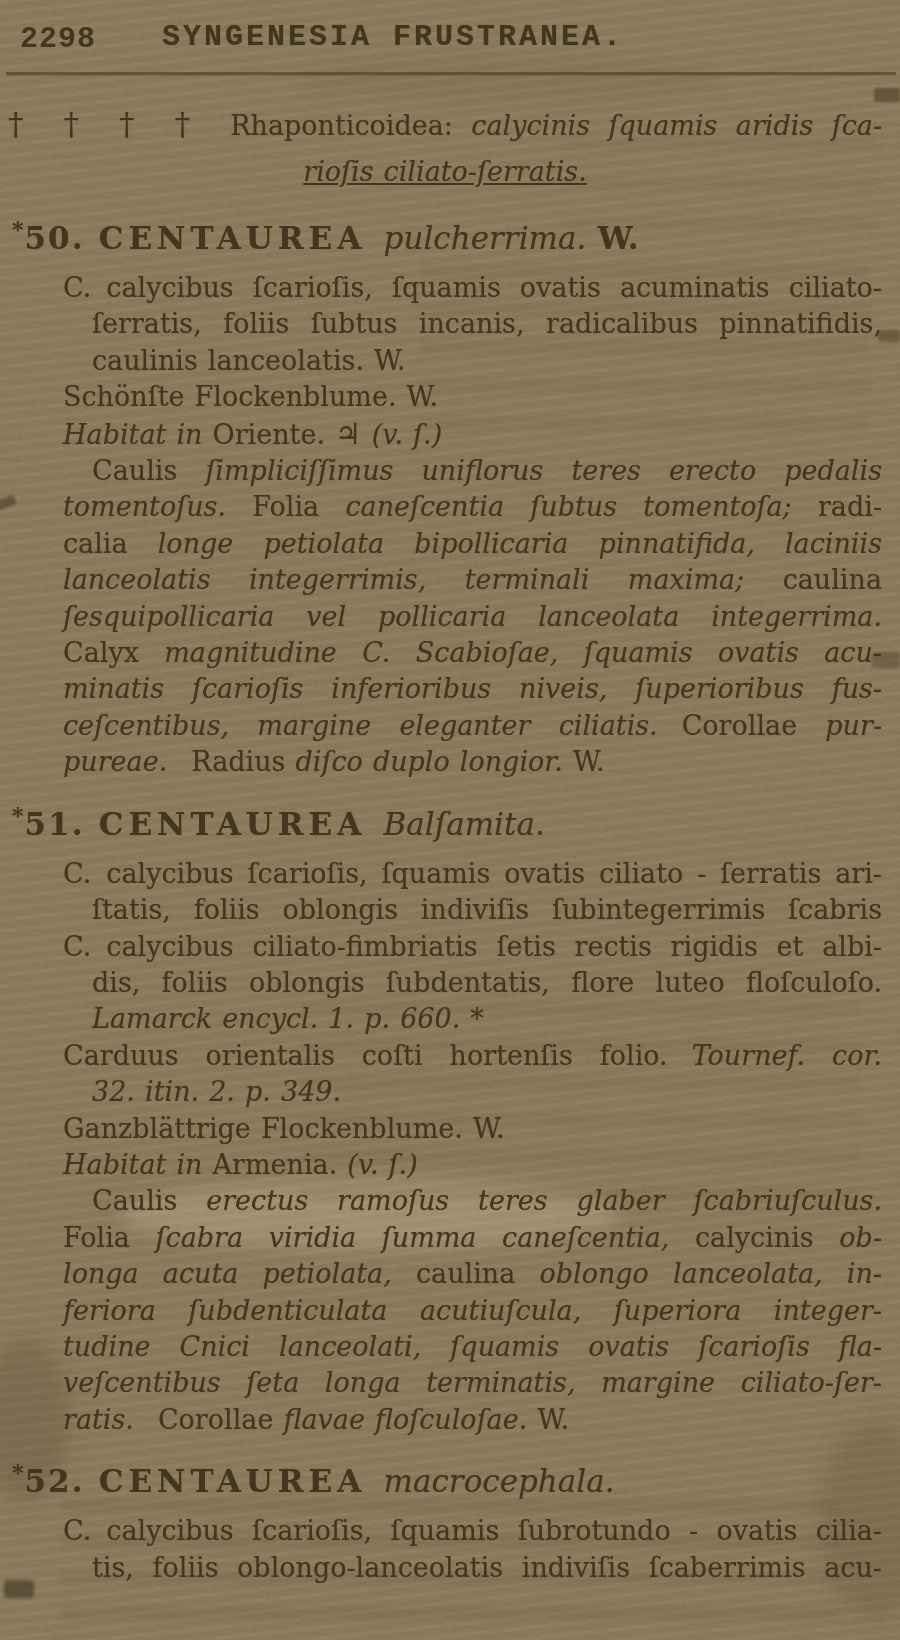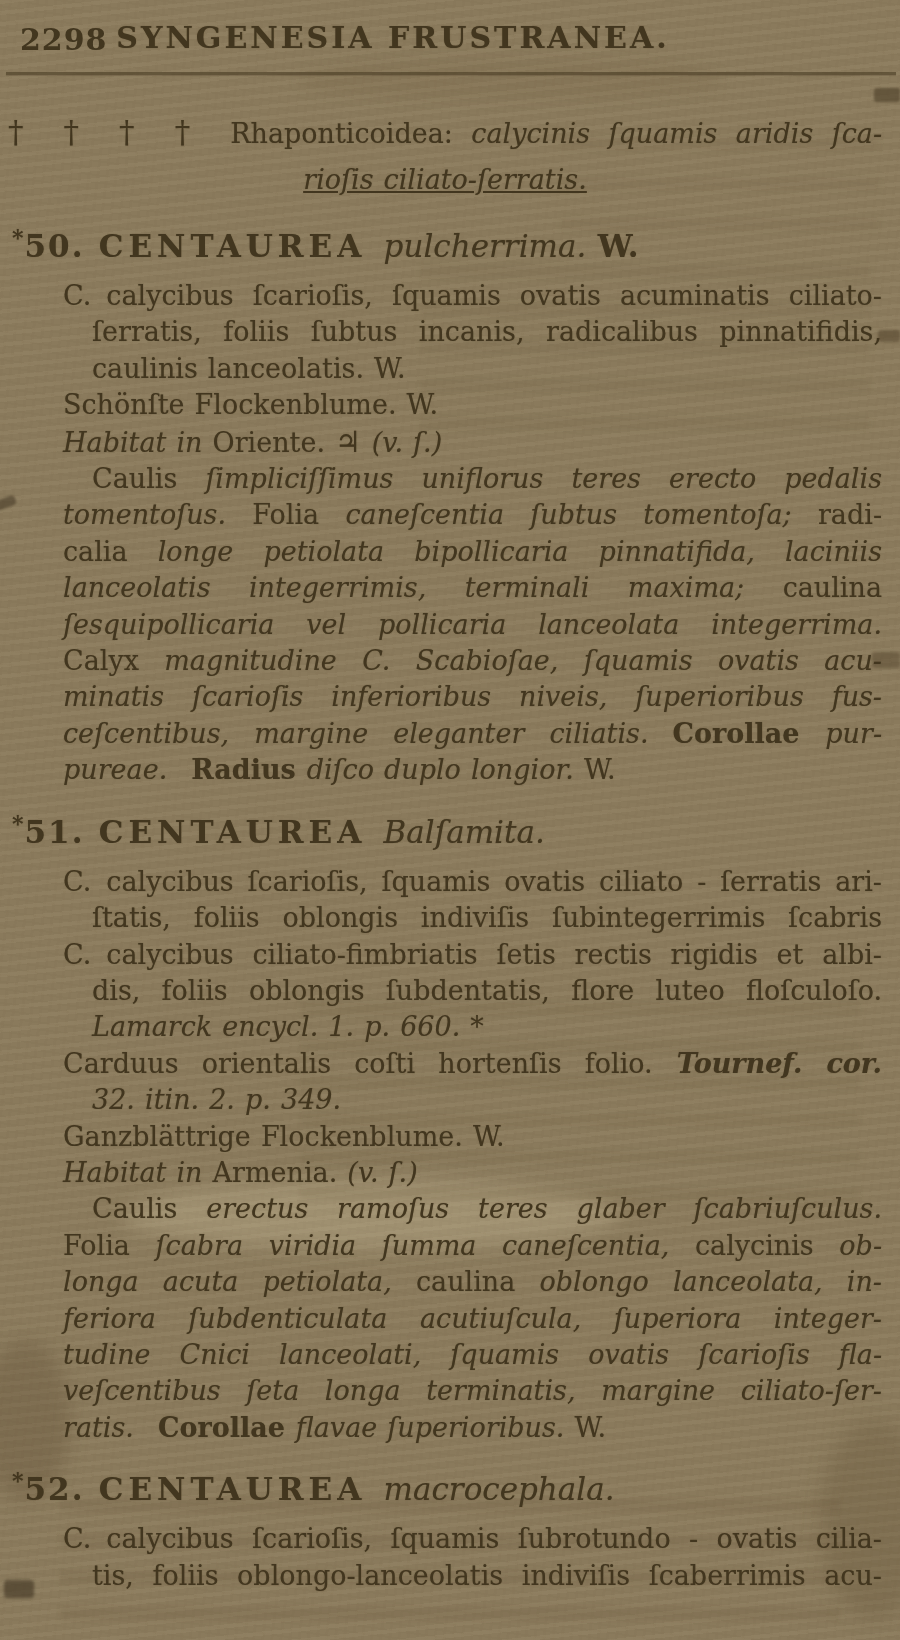--- a/index.html
+++ b/index.html
@@ -45,52 +45,52 @@
   .stain:nth-of-type(4){left:-6px;top:498px;width:22px;height:10px;background:rgba(60,48,30,0.5);filter:blur(1px);border-radius:4px;transform:rotate(-20deg);}
   .stain:nth-of-type(5){left:872px;top:652px;width:28px;height:16px;background:rgba(72,58,36,0.4);filter:blur(1.5px);border-radius:4px;}
   .stain:nth-of-type(6){left:-20px;top:1340px;width:90px;height:160px;background:rgba(88,72,46,0.28);filter:blur(9px);}
   .stain:nth-of-type(7){left:820px;top:1420px;width:110px;height:200px;background:rgba(90,74,48,0.25);filter:blur(10px);}
   .stain:nth-of-type(8){left:4px;top:1580px;width:30px;height:18px;background:rgba(55,44,27,0.55);filter:blur(1.5px);border-radius:4px;}
   .stain:nth-of-type(9){left:300px;top:60px;width:420px;height:40px;background:rgba(110,92,62,0.16);filter:blur(6px);border-radius:40%;}
   .stain:nth-of-type(10){left:120px;top:1180px;width:500px;height:70px;background:rgba(255,242,206,0.18);filter:blur(9px);}
 
   .inkwrap{position:relative;filter:blur(0.3px);}
   
-  .running-head{position:relative;height:42px;padding-top:22px;}
+  .running-head{position:relative;height:42px;padding-top:22px;font-family:Liberation Mono, monospace;}
   .pagenum{position:absolute;left:20px;top:22px;font-size:30px;font-weight:700;letter-spacing:1px;}
   .rtitle{position:absolute;left:0;right:114px;text-align:center;top:20px;
     font-size:30px;font-weight:700;letter-spacing:3px;
     text-shadow:0 0 1px rgba(60,46,22,0.55);}
   .rule{margin:8px 4px 0 6px;border-bottom:3px solid rgba(66,52,30,0.55);
     box-shadow:0 1px 1px rgba(66,52,30,0.25);}
 
   
   .content{position:relative;margin:0 18px 0 55px;
     font-size:27px;line-height:36.4px;
     text-shadow:0 0 1px rgba(62,48,24,0.45);
     word-spacing:1.5px;}
   .ln{white-space:normal;}
   .just{text-align:justify;text-align-last:justify;}
-  .sc{margin-left:-47px;margin-top:34px;line-height:46px;}
+  .sc{margin-left:-47px;margin-top:26px;line-height:46px;}
   .scc{text-align:center;margin-left:-47px;line-height:46px;margin-bottom:2px;text-decoration:underline;}
   .h{margin:13px 0 11px -43px;font-size:31px;line-height:42px;white-space:nowrap;}
   .b{margin-left:8px;}
   .b2{margin-left:37px;}
   .p{margin-left:37px;}
   .s-i{font-style:italic;}
   .s-r{font-style:normal;}
   .s-lead{margin-right:15px;}
   .s-dag{font-size:31px;letter-spacing:6px;}
   .s-star{font-size:22px;vertical-align:12px;font-weight:700;margin-right:1px;}
   .s-num{font-weight:700;letter-spacing:2px;}
   .s-genus{font-weight:700;letter-spacing:5px;}
   .s-species{font-style:italic;}
   .s-auth{font-weight:600;}
   .s-sym{font-family:"DejaVu Sans",sans-serif;font-size:29px;}
-  .gap{margin-left:24px;font-weight:bold;}
+  .gap{margin-left:24px;}
 </style>
 </head>
 <body>
 
 <div class="page">
   <div class="grain"></div>
   <div class="stain"></div>
   <div class="stain"></div>
   <div class="stain"></div>
   <div class="stain"></div>
@@ -138,19 +138,19 @@
         <div class="ln b just"><span class="s-r">Carduus orientalis coſti hortenſis folio.</span><span class="s-i gap">Tournef. cor.</span></div>
         <div class="ln b2"><span class="s-i">32. itin. 2. p. 349.</span></div>
         <div class="ln b"><span class="s-r">Ganzblättrige Flockenblume. W.</span></div>
         <div class="ln b"><span class="s-i">Habitat in </span><span class="s-r">Armenia. </span><span class="s-i">(v. ſ.)</span></div>
         <div class="ln p just"><span class="s-r">Caulis </span><span class="s-i">erectus ramoſus teres glaber ſcabriuſculus.</span></div>
         <div class="ln b just"><span class="s-r">Folia </span><span class="s-i">ſcabra viridia ſumma caneſcentia, </span><span class="s-r">calycinis </span><span class="s-i">ob-</span></div>
         <div class="ln b just"><span class="s-i">longa acuta petiolata, </span><span class="s-r">caulina </span><span class="s-i">oblongo lanceolata, in-</span></div>
         <div class="ln b just"><span class="s-i">feriora ſubdenticulata acutiuſcula, ſuperiora integer-</span></div>
         <div class="ln b just"><span class="s-i">tudine Cnici lanceolati, ſquamis ovatis ſcarioſis fla-</span></div>
         <div class="ln b just"><span class="s-i">veſcentibus ſeta longa terminatis, margine ciliato-ſer-</span></div>
-        <div class="ln b"><span class="s-i">ratis.</span><span class="s-r gap">Corollae </span><span class="s-i">flavae ſuperioribus. </span><span class="s-r">W.</span></div>
+        <div class="ln b"><span class="s-i">ratis.</span><span class="s-r gap">Corollae </span><span class="s-i">flavae floſculoſae. </span><span class="s-r">W.</span></div>
         <div class="ln h"><span class="s-star">*</span><span class="s-num">52. </span><span class="s-genus">CENTAUREA </span><span class="s-species">macrocephala.</span></div>
         <div class="ln b just"><span class="s-lead">C.</span><span class="s-r">calycibus ſcarioſis, ſquamis ſubrotundo - ovatis cilia-</span></div>
         <div class="ln b2 just"><span class="s-r">tis, foliis oblongo-lanceolatis indiviſis ſcaberrimis acu-</span></div>
       </main>
   </div>
 </div>
 
 </body></html>

